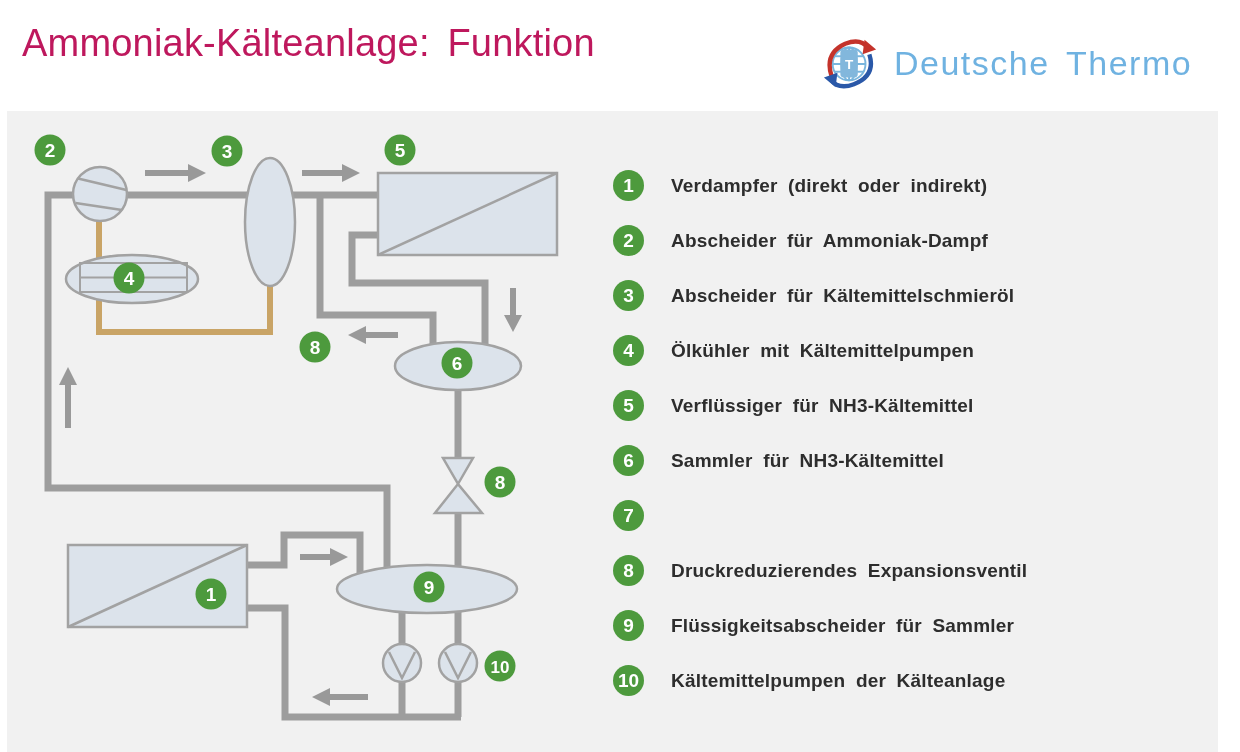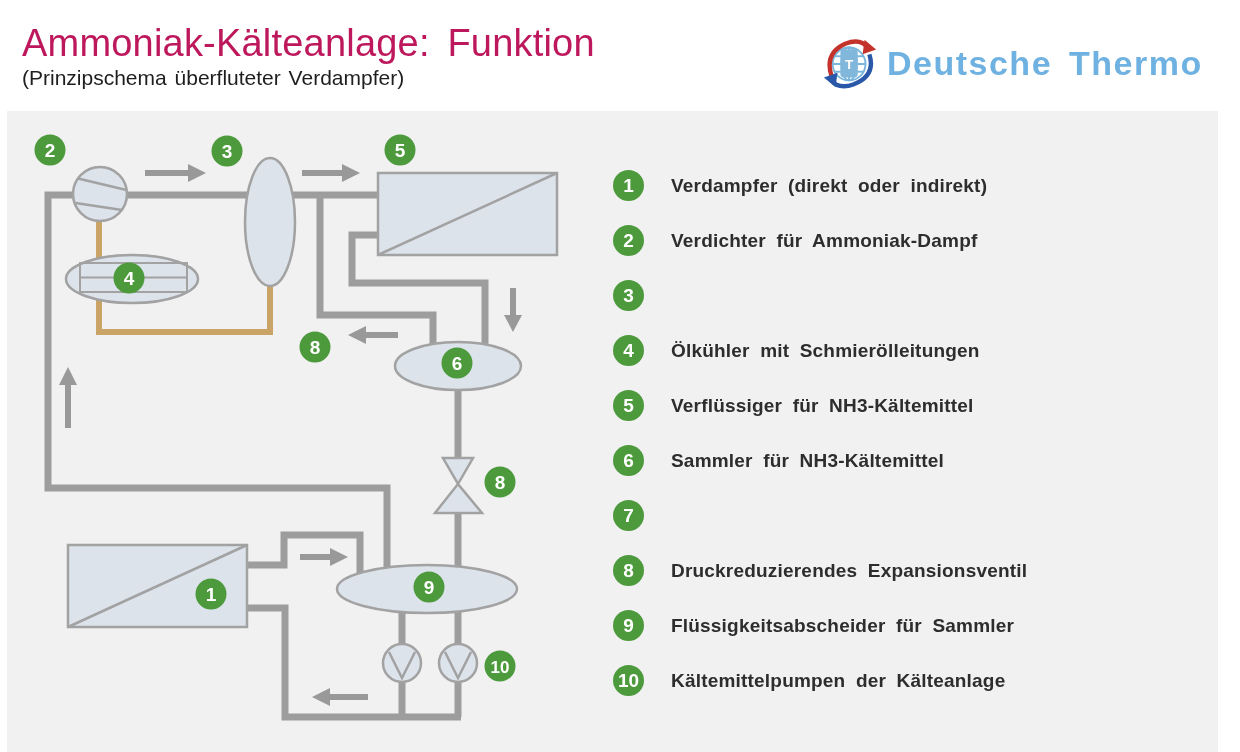--- a/index.html
+++ b/index.html
@@ -11,22 +11,22 @@
   .title{
     font-size:38px;font-weight:normal;color:#be185d;letter-spacing:0.2px;
     word-spacing:7px;line-height:34px;
   }
   .subtitle{
     font-size:21px;color:#1e1e1e;margin-top:5px;word-spacing:2px;line-height:26px;
   }
   .logo{position:absolute;left:822px;top:34px;display:flex;align-items:center;}
   .logo-icon{width:58px;height:58px;}
   .logo-text{
-    font-size:34px;color:#6fb2e1;margin-left:7px;letter-spacing:1.5px;
-    word-spacing:6px;font-weight:bold;
+    font-size:34px;color:#6fb2e1;margin-left:14px;letter-spacing:1.5px;
+    word-spacing:6px;font-weight:normal;
   }
   .panel{
     position:absolute;left:7px;top:111px;width:1211px;height:641px;
     background:#f1f1f1;
   }
   .diagram-svg{position:absolute;left:0;top:0;}
   .legend{position:absolute;left:613px;top:170px;}
   .legend-row{display:flex;align-items:center;margin-bottom:24px;height:31px;}
   .legend-badge{
     width:31px;height:31px;border-radius:50%;background:#4d9a3d;color:#ffffff;
@@ -36,21 +36,20 @@
   .legend-label{
     margin-left:27px;font-size:19px;font-weight:bold;color:#2d2d2d;
     word-spacing:5px;letter-spacing:0.2px;white-space:nowrap;
   }
 </style>
 </head>
 <body>
 
 <div class="header">
   <div class="title">Ammoniak-Kälteanlage: Funktion</div>
-  <div class="subtitle">(Prinzipschema überfluteter Verdampfer)</div>
 </div>
 
 <div class="logo">
   <svg class="logo-icon" viewBox="0 0 60 60">
 
     <g stroke="#79b5dd" stroke-width="2" fill="none">
       <circle cx="28" cy="31" r="17"></circle>
       <ellipse cx="28" cy="31" rx="8" ry="17"></ellipse>
       <line x1="11" y1="31" x2="45" y2="31"></line>
       <line x1="13" y1="23" x2="43" y2="23"></line>
@@ -190,28 +189,29 @@
   </svg>
 </div>
 
 <div class="legend">
   <div class="legend-row">
     <div class="legend-badge">1</div>
     <div class="legend-label">Verdampfer (direkt oder indirekt)</div>
   </div>
   <div class="legend-row">
     <div class="legend-badge">2</div>
-    <div class="legend-label">Verdichter für Ammoniak-Dampf</div>
+    <div class="legend-label">Abscheider für Ammoniak-Dampf</div>
   </div>
   <div class="legend-row">
     <div class="legend-badge">3</div>
+    <div class="legend-label">Abscheider für Kältemittelschmieröl</div>
   </div>
   <div class="legend-row">
     <div class="legend-badge">4</div>
-    <div class="legend-label">Ölkühler mit Schmierölleitungen</div>
+    <div class="legend-label">Ölkühler mit Kältemittelpumpen</div>
   </div>
   <div class="legend-row">
     <div class="legend-badge">5</div>
     <div class="legend-label">Verflüssiger für NH3-Kältemittel</div>
   </div>
   <div class="legend-row">
     <div class="legend-badge">6</div>
     <div class="legend-label">Sammler für NH3-Kältemittel</div>
   </div>
   <div class="legend-row">

